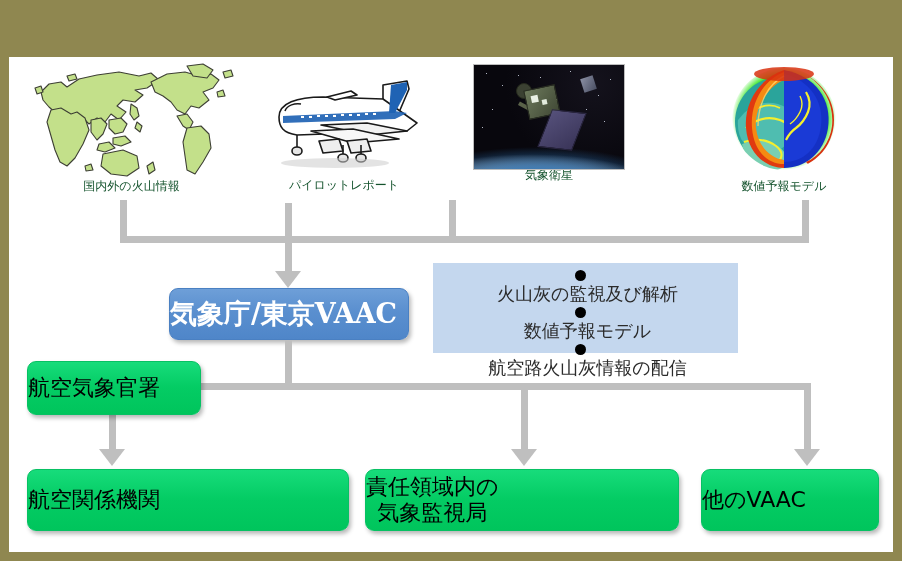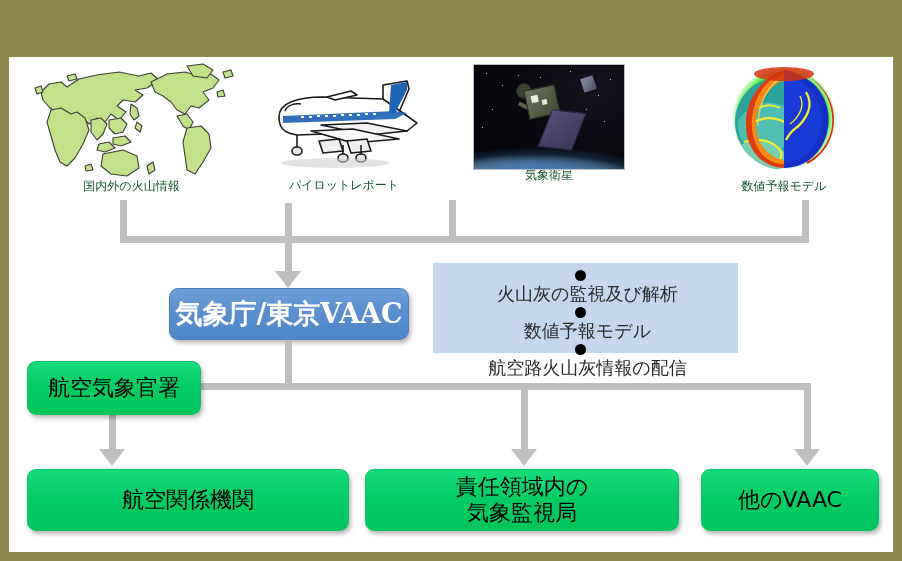--- a/index.html
+++ b/index.html
@@ -132,21 +132,20 @@
     border-top: 13px solid transparent;
     border-bottom: 13px solid transparent;
     border-right: 17px solid #bfbfbf;
   }
 
   
   .box {
     position: absolute;
     display: flex;
     align-items: center;
-    justify-content: center;
     text-align: center;
     border-radius: 9px;
     box-sizing: border-box;
   }
   .box-green {
     background: linear-gradient(180deg,#17dc7b 0%, #04cc64 48%, #00c55c 100%);
     border: 1px solid #07c163;
     box-shadow: 2px 3px 4px rgba(0,0,0,.28);
     color: #000000;
     font-size: 22px;

